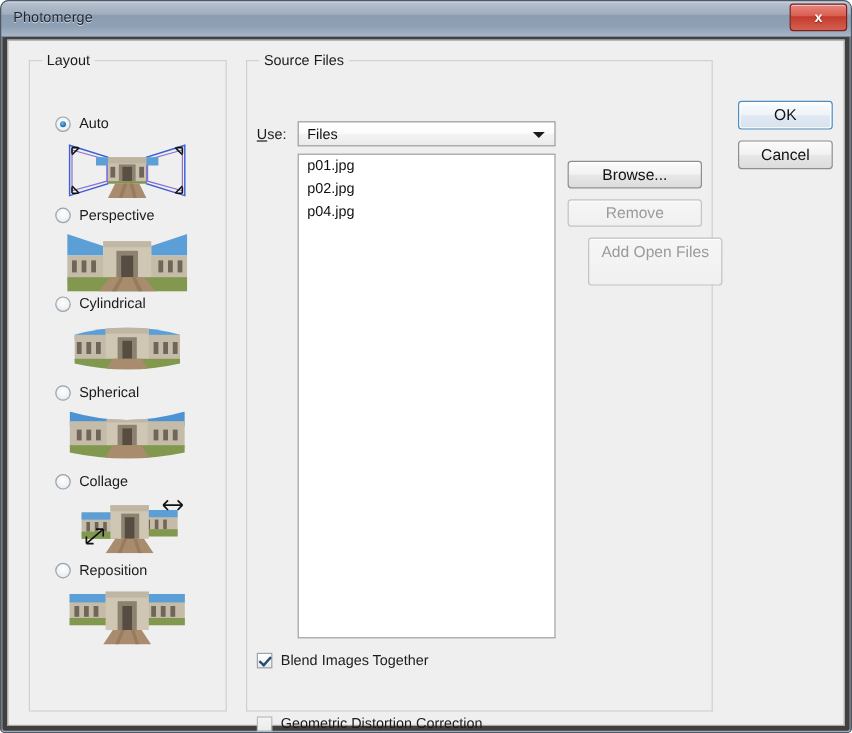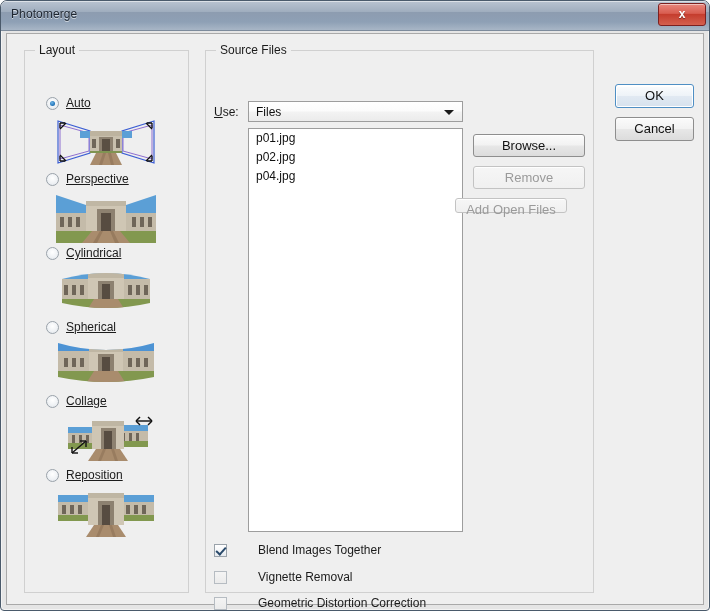--- a/index.html
+++ b/index.html
@@ -10,21 +10,21 @@
   body {
     font-family: "Liberation Sans", sans-serif;
     -webkit-font-smoothing: none;
   }
 
   #dialog {
     position: relative;
     width: 710px;
     height: 611px;
     box-sizing: border-box;
-    background: #e5e5e5;
+    background: #404040;
     border: 1px solid #4a5a6b;
     border-radius: 7px 7px 4px 4px;
     overflow: hidden;
     box-shadow: inset 0 0 0 1px rgba(255,255,255,0.55);
   }
 
   
   #titlebar {
     position: absolute;
     left: 0; top: 0;
@@ -131,21 +131,20 @@
     left: 3px; top: 3px;
     width: 5px; height: 5px;
     border-radius: 50%;
     background: radial-gradient(circle at 40% 35%, #6fb4e6 0%, #1b6fb5 70%, #12507f 100%);
   }
   .radio-label {
     margin-left: 7px;
     font-size: 12px;
     color: #1b1b1b;
     white-space: nowrap;
-    text-decoration: underline;
   }
 
   
   .thumb {
     position: absolute;
     width: 100px;
     height: 46px;
   }
   .thumb svg { display: block; }
 
@@ -223,40 +222,39 @@
     box-shadow: inset 0 1px 0 rgba(255,255,255,0.85);
   }
   .btn.disabled {
     color: #9a9a9a;
     border-color: #c3c3c3;
     background: linear-gradient(to bottom, #f6f6f6 0%, #f0f0f0 100%);
     cursor: default;
   }
   #browse-button      { left: 466px; top: 100px; width: 112px; height: 23px; line-height: 21px; }
   #remove-button      { left: 466px; top: 132px; width: 112px; height: 23px; line-height: 21px; }
-  #add-open-button    { left: 448px; top: 164px; width: 112px; height: 15px; line-height: 21px; }
+  #add-open-button    { left: 483px; top: 164px; width: 112px; height: 40px; line-height: 21px; }
 
   #ok-button {
     left: 608px; top: 50px; width: 79px; height: 24px; line-height: 22px;
     border: 1px solid #4f8fc4;
     box-shadow: inset 0 0 0 1px #ffffff, inset 0 1px 0 1px rgba(255,255,255,0.9);
     background: linear-gradient(to bottom, #fbfcfd 0%, #eef3f8 48%, #e1e9f2 52%, #d6e2ee 100%);
   }
   #cancel-button {
     left: 608px; top: 83px; width: 79px; height: 24px; line-height: 22px;
   }
 
   
   .check-row {
     position: absolute;
     display: flex;
     align-items: center;
     cursor: pointer;
     height: 16px;
-    gap: 24px;
   }
   .checkbox {
     width: 13px;
     height: 13px;
     box-sizing: border-box;
     border: 1px solid #9aa2aa;
     background: linear-gradient(to bottom, #ffffff 0%, #f4f6f8 55%, #e6eaee 100%);
     position: relative;
     flex: 0 0 auto;
   }
@@ -564,24 +562,20 @@
     </div>
 
     <div class="btn" id="browse-button">Browse...</div>
     <div class="btn disabled" id="remove-button">Remove</div>
     <div class="btn disabled" id="add-open-button">Add Open Files</div>
 
     <div class="check-row" id="chk-blend">
       <span class="checkbox checked"></span>
       <span class="check-label">Blend Images Together</span>
     </div>
-    <div class="check-row" id="chk-vignette">
-      <span class="checkbox dim"></span>
-      <span class="check-label">Vignette Removal</span>
-    </div>
     <div class="check-row" id="chk-geom">
       <span class="checkbox dim"></span>
       <span class="check-label">Geometric Distortion Correction</span>
     </div>
 
     <div class="btn" id="ok-button">OK</div>
     <div class="btn" id="cancel-button">Cancel</div>
 
   </div>
 </div>

